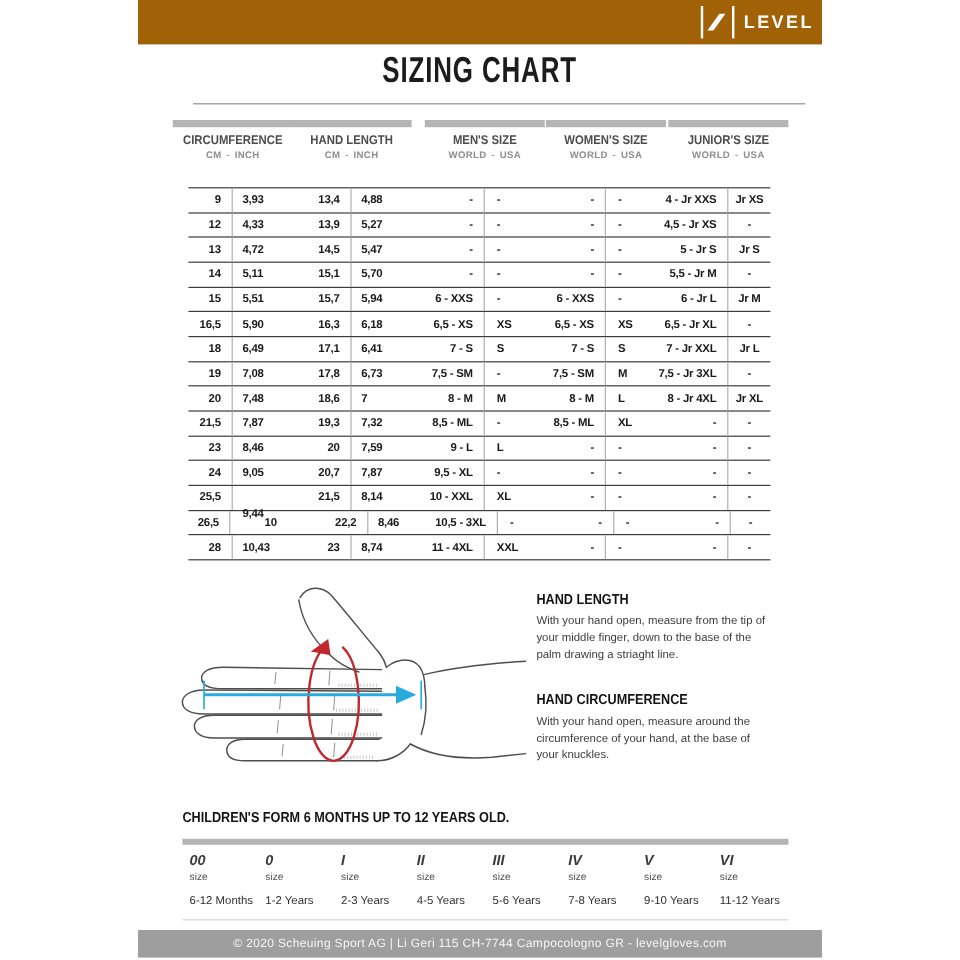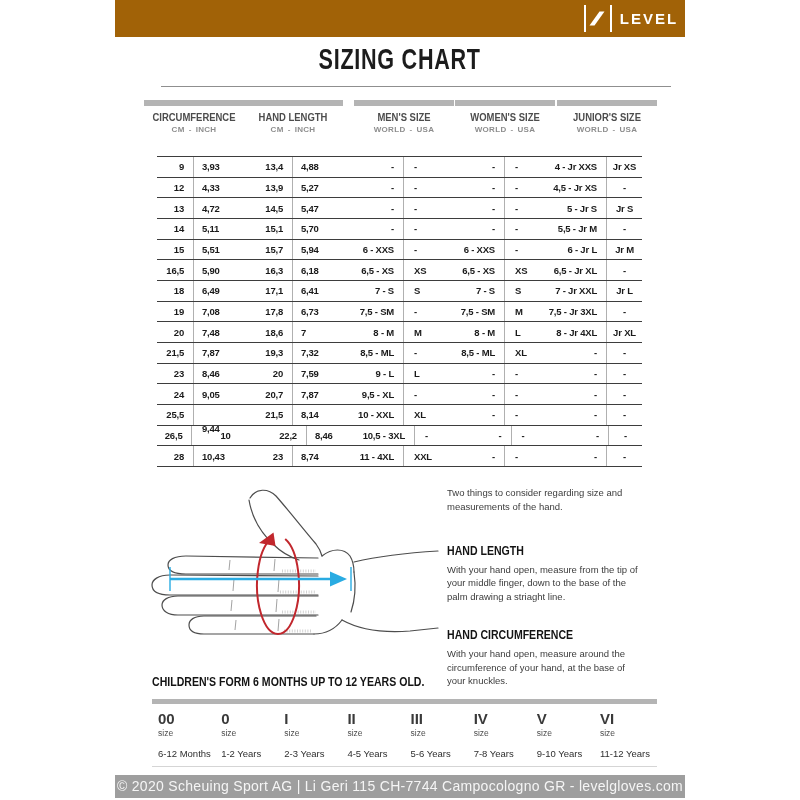--- a/index.html
+++ b/index.html
@@ -53,28 +53,28 @@
                   transform:scaleX(.88); transform-origin:left center; white-space:nowrap; }
   .info .gap { margin-bottom:18px; }
 
   
   .ctitle { left:152px; top:672px; }
   .ctitle span { display:inline-block; font-size:12px; font-weight:bold; color:#141414;
                  transform:scaleX(.88); transform-origin:left center; white-space:nowrap; }
   .cbar { left:152px; top:699px; width:505px; height:5px; background:#b4b4b4; }
   .ctable { left:152px; top:710px; width:505px; display:flex; }
   .ccol { flex:1 1 0; padding-left:6px; }
-  .csize { font-size:15px; font-weight:bold; color:#3a3a3a; }
+  .csize { font-size:12px; font-weight:bold; color:#3a3a3a;font-style:italic; }
   .clabel { font-size:8.5px; color:#4d4d4d; margin-top:1px; }
   .cage { font-size:9.5px; color:#2e2e2e; margin-top:10px; }
   .crule { left:152px; top:766px; width:505px; height:0; border-top:1px solid #d5d5d5; }
 
   
   .footer { left:115px; top:775px; width:570px; height:23px; background:#9e9e9e; }
-  .footer div { line-height:23px; text-align:center; font-size:14px; color:#f5f5f5; letter-spacing:.3px; }
+  .footer div { line-height:23px; text-align:center; font-size:10px; color:#f5f5f5; letter-spacing:.3px; }
 
   svg .blue-stroke { stroke:var(--accent-blue); }
   svg .blue-fill { fill:var(--accent-blue); }
   svg .red-stroke { stroke:var(--accent-red); }
   svg .red-fill { fill:var(--accent-red); }
 </style>
 </head>
 <body style="--accent-blue: #29abe2; --accent-red: #c1272d;">
 
 <div class="abs topbar">
@@ -343,21 +343,20 @@
 
   <g>
     <line class="blue-stroke" x1="38" y1="97" x2="200" y2="97" stroke-width="2.6"></line>
     <polygon class="blue-fill" points="198,89.5 215,97 198,104.5"></polygon>
     <line class="blue-stroke" x1="38" y1="85" x2="38" y2="109" stroke-width="1.4"></line>
     <line class="blue-stroke" x1="219" y1="85" x2="219" y2="109" stroke-width="1.4"></line>
   </g>
 </svg>
 
 <div class="abs info">
-  <p class="intro">Two things to consider regarding size and measurements of the hand.</p>
   <h3><span>HAND LENGTH</span></h3>
   <p class="gap">With your hand open, measure from the tip of your middle finger, down to the base of the palm drawing a striaght line.</p>
   <h3><span>HAND CIRCUMFERENCE</span></h3>
   <p>With your hand open, measure around the circumference of your hand, at the base of your knuckles.</p>
 </div>
 
 <div class="abs ctitle">
   <span>CHILDREN'S FORM 6 MONTHS UP TO 12 YEARS OLD.</span>
 </div>
 <div class="abs cbar"></div>

